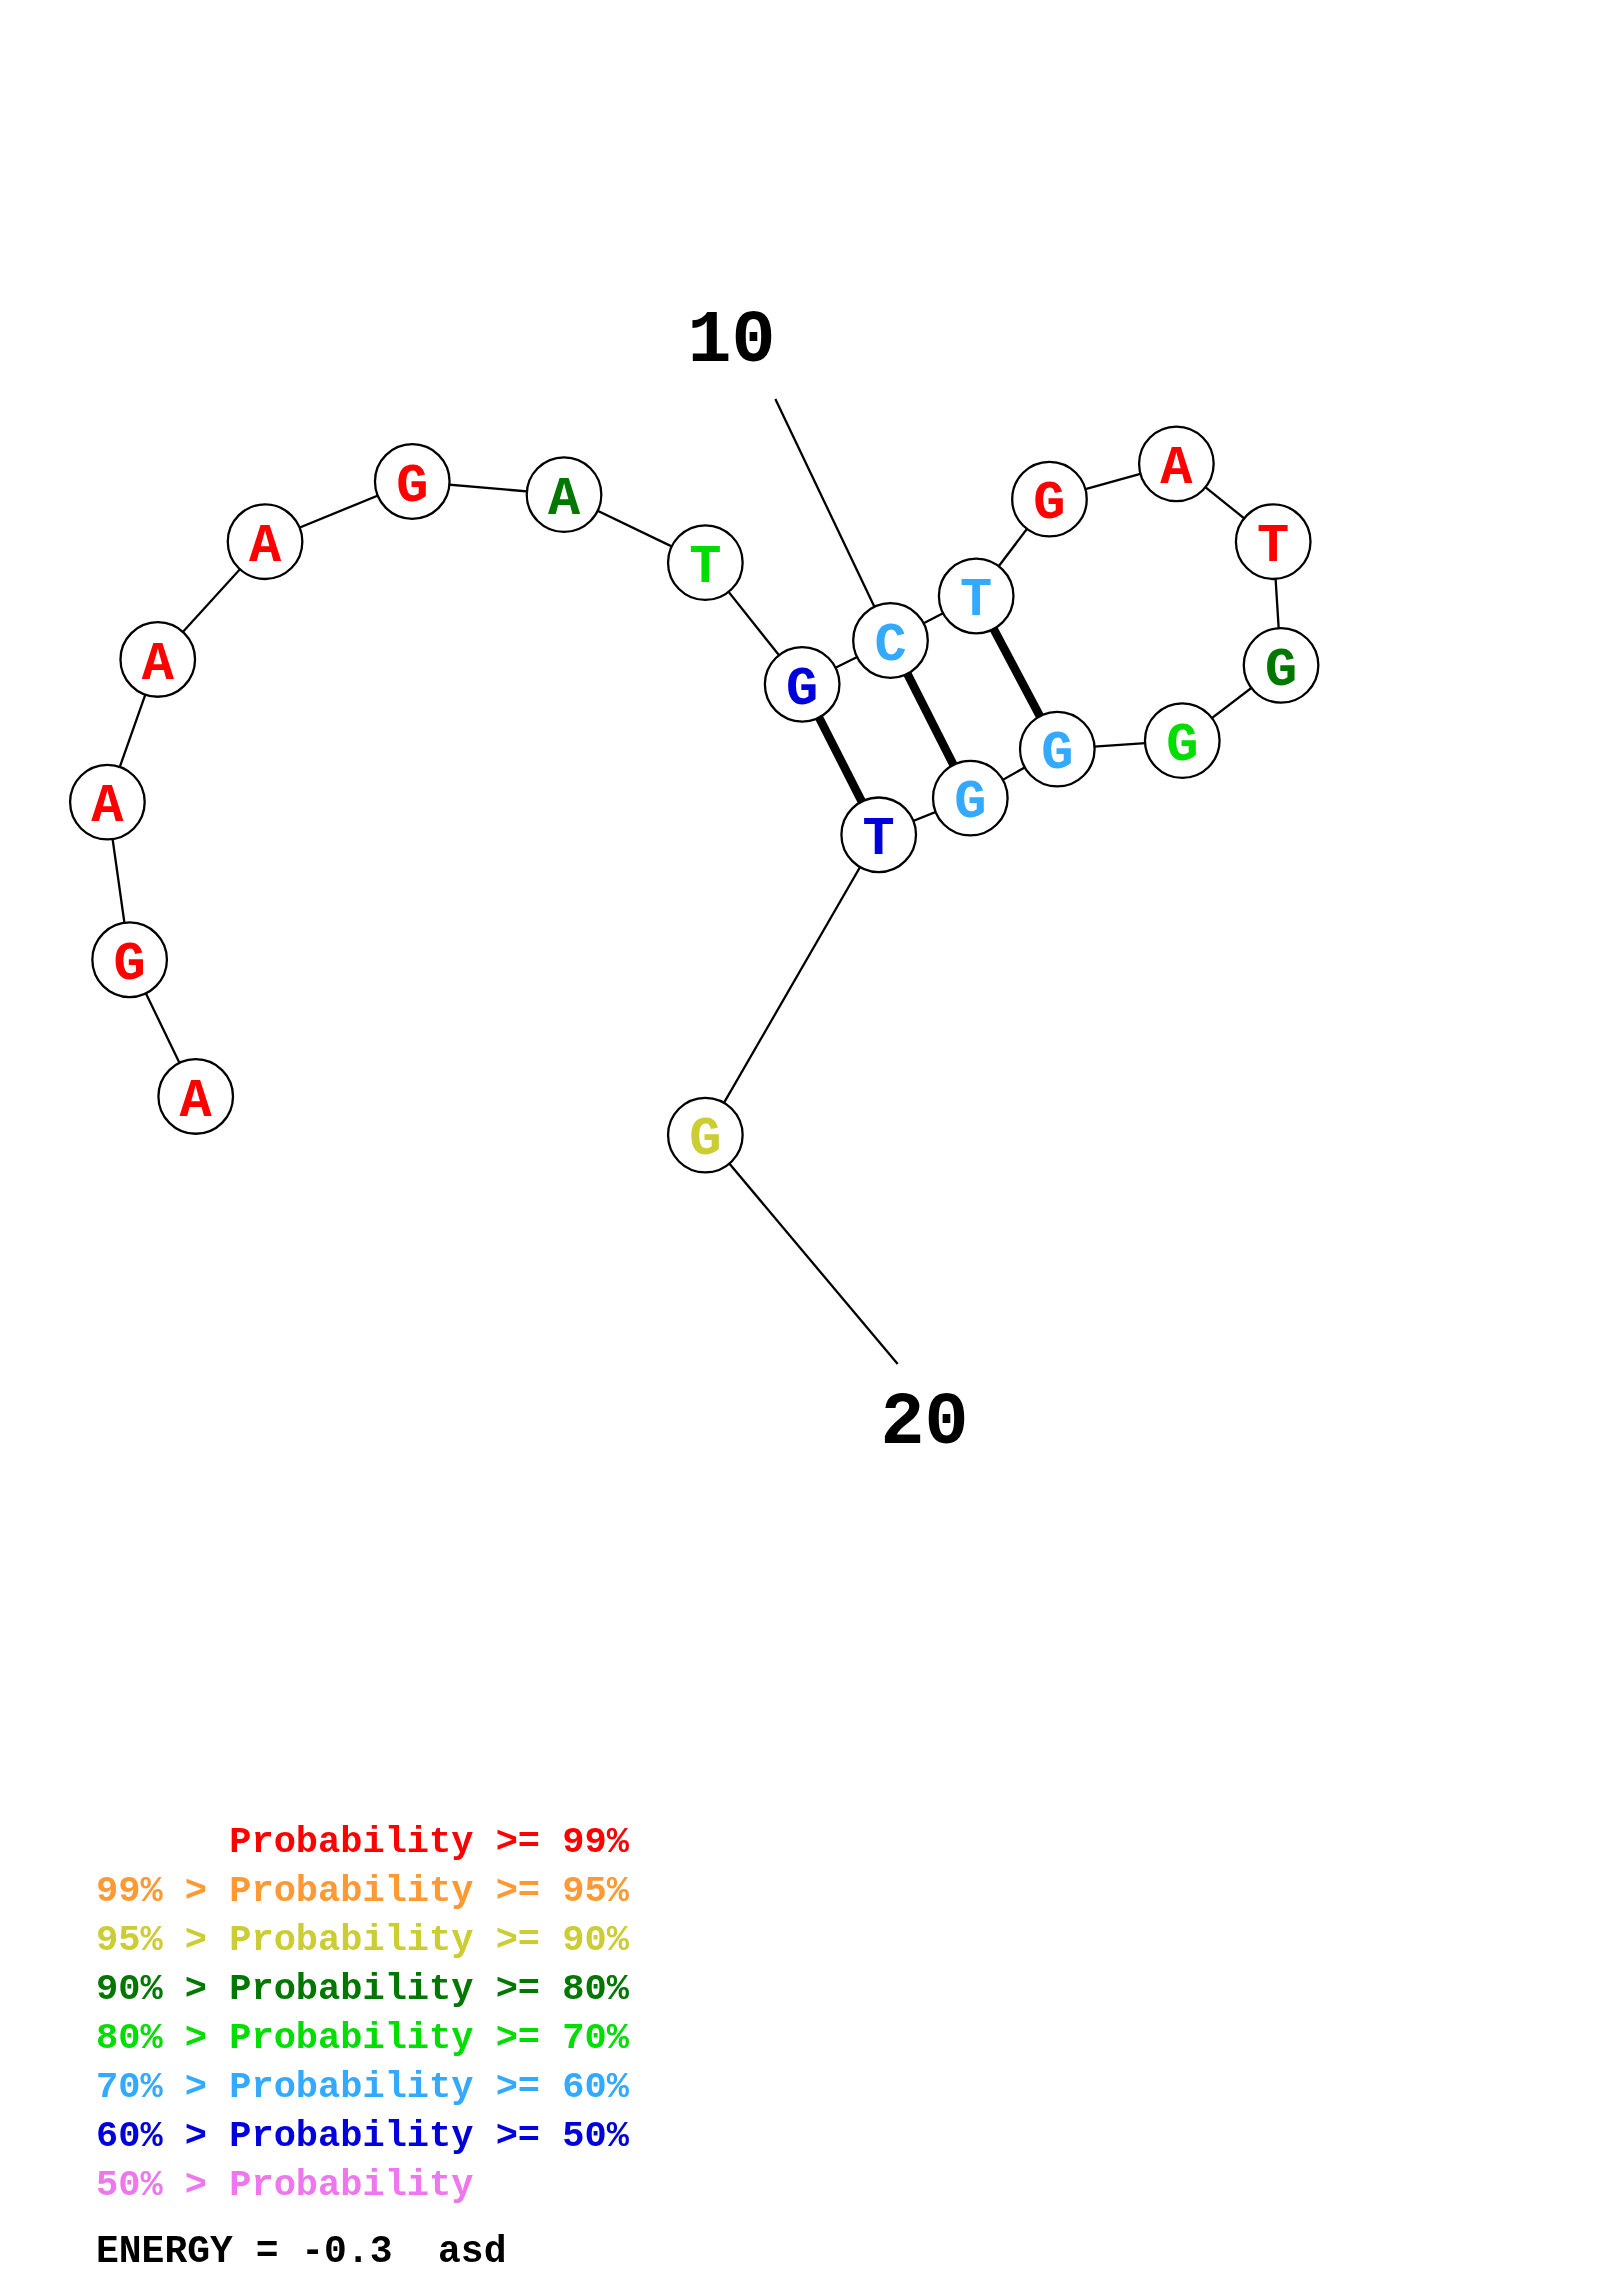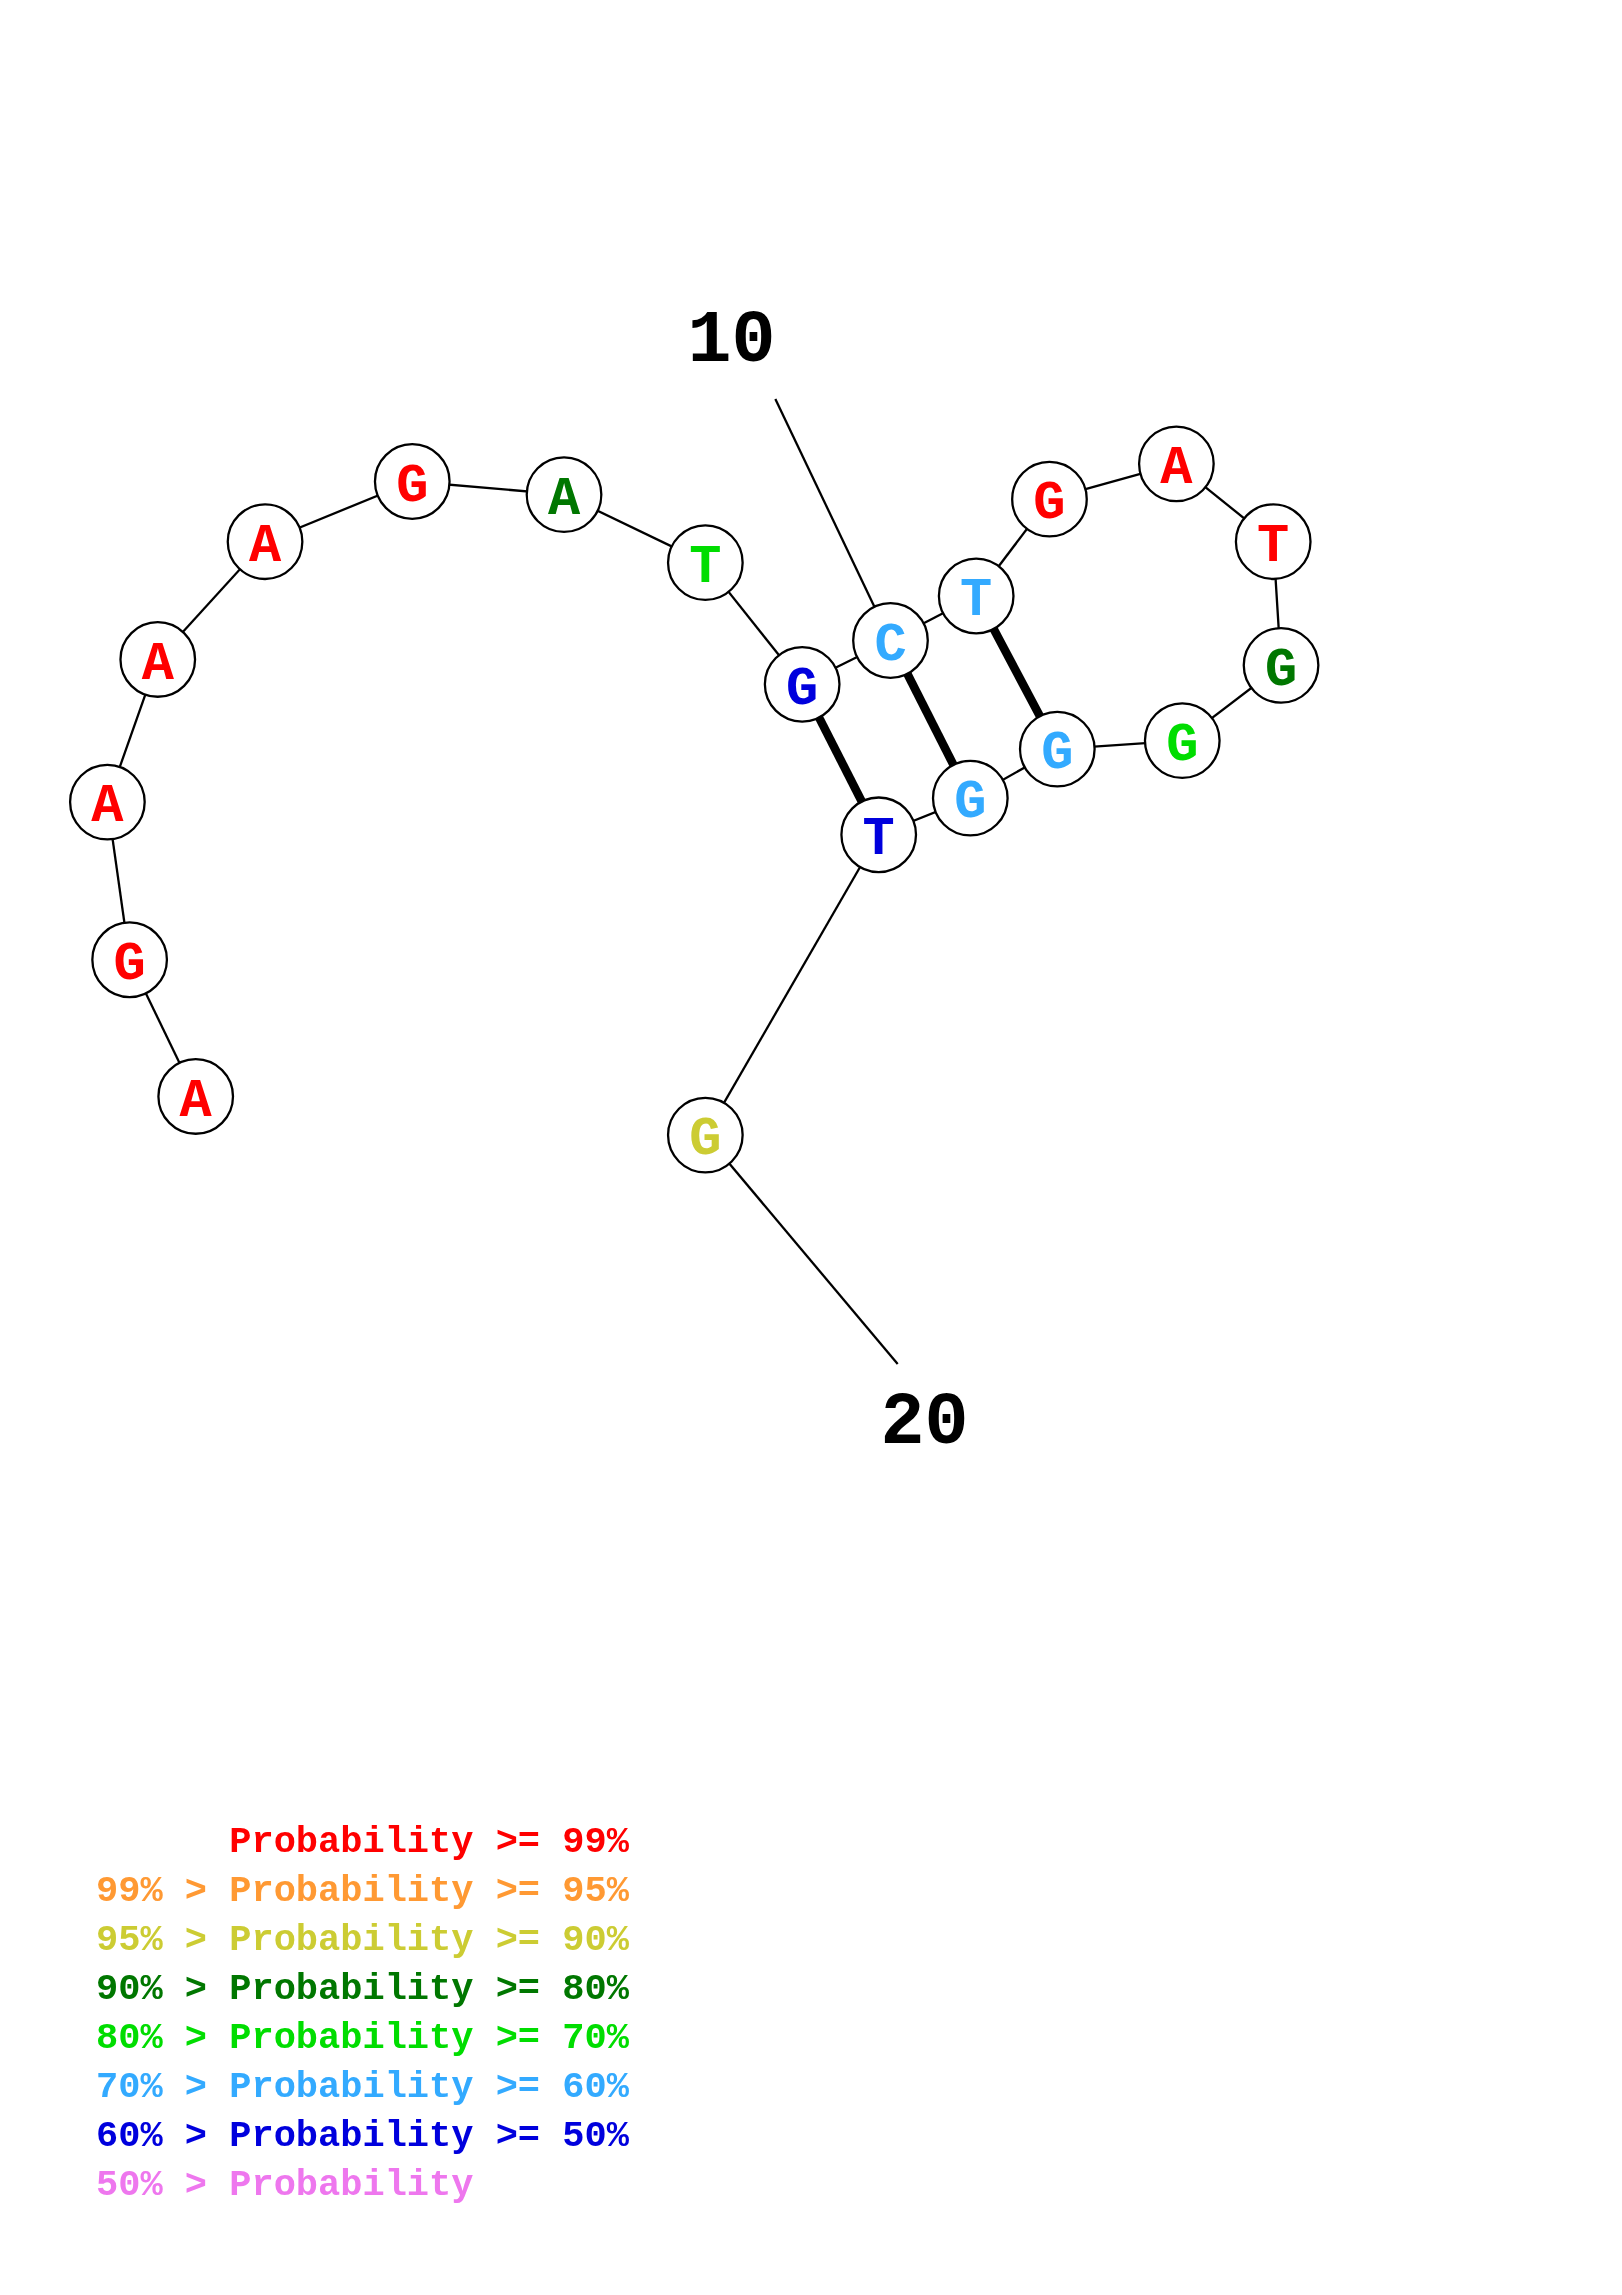--- a/index.html
+++ b/index.html
@@ -125,15 +125,16 @@
       <circle cx="1343" cy="1276" r="57" fill="#ffffff" stroke="#000000" stroke-width="3.5"></circle>
       <text x="1343" y="1276" dy="0.36em" text-anchor="middle" fill="#0000dd" class="base-letter">T</text>
       <circle cx="1078" cy="1735" r="57" fill="#ffffff" stroke="#000000" stroke-width="3.5"></circle>
       <text x="1078" y="1735" dy="0.36em" text-anchor="middle" fill="#cccc33" class="base-letter">G</text>
       <text x="1118" y="552" text-anchor="middle" class="pos-label">10</text>
       <text x="1413" y="2205" text-anchor="middle" class="pos-label">20</text>
     </svg>
 
   <div id="legend"><div class="legend-row" style="color: rgb(255, 0, 0);">      Probability &gt;= 99%</div><div class="legend-row" style="color: rgb(255, 153, 51);">99% &gt; Probability &gt;= 95%</div><div class="legend-row" style="color: rgb(204, 204, 51);">95% &gt; Probability &gt;= 90%</div><div class="legend-row" style="color: rgb(0, 119, 0);">90% &gt; Probability &gt;= 80%</div><div class="legend-row" style="color: rgb(0, 221, 0);">80% &gt; Probability &gt;= 70%</div><div class="legend-row" style="color: rgb(51, 170, 255);">70% &gt; Probability &gt;= 60%</div><div class="legend-row" style="color: rgb(0, 0, 221);">60% &gt; Probability &gt;= 50%</div><div class="legend-row" style="color: rgb(238, 119, 238);">50% &gt; Probability</div></div>
 
+  <div id="energy-line">ENERGY = -0.3  asd</div>
 
 </div>
 
 
 </body></html>

